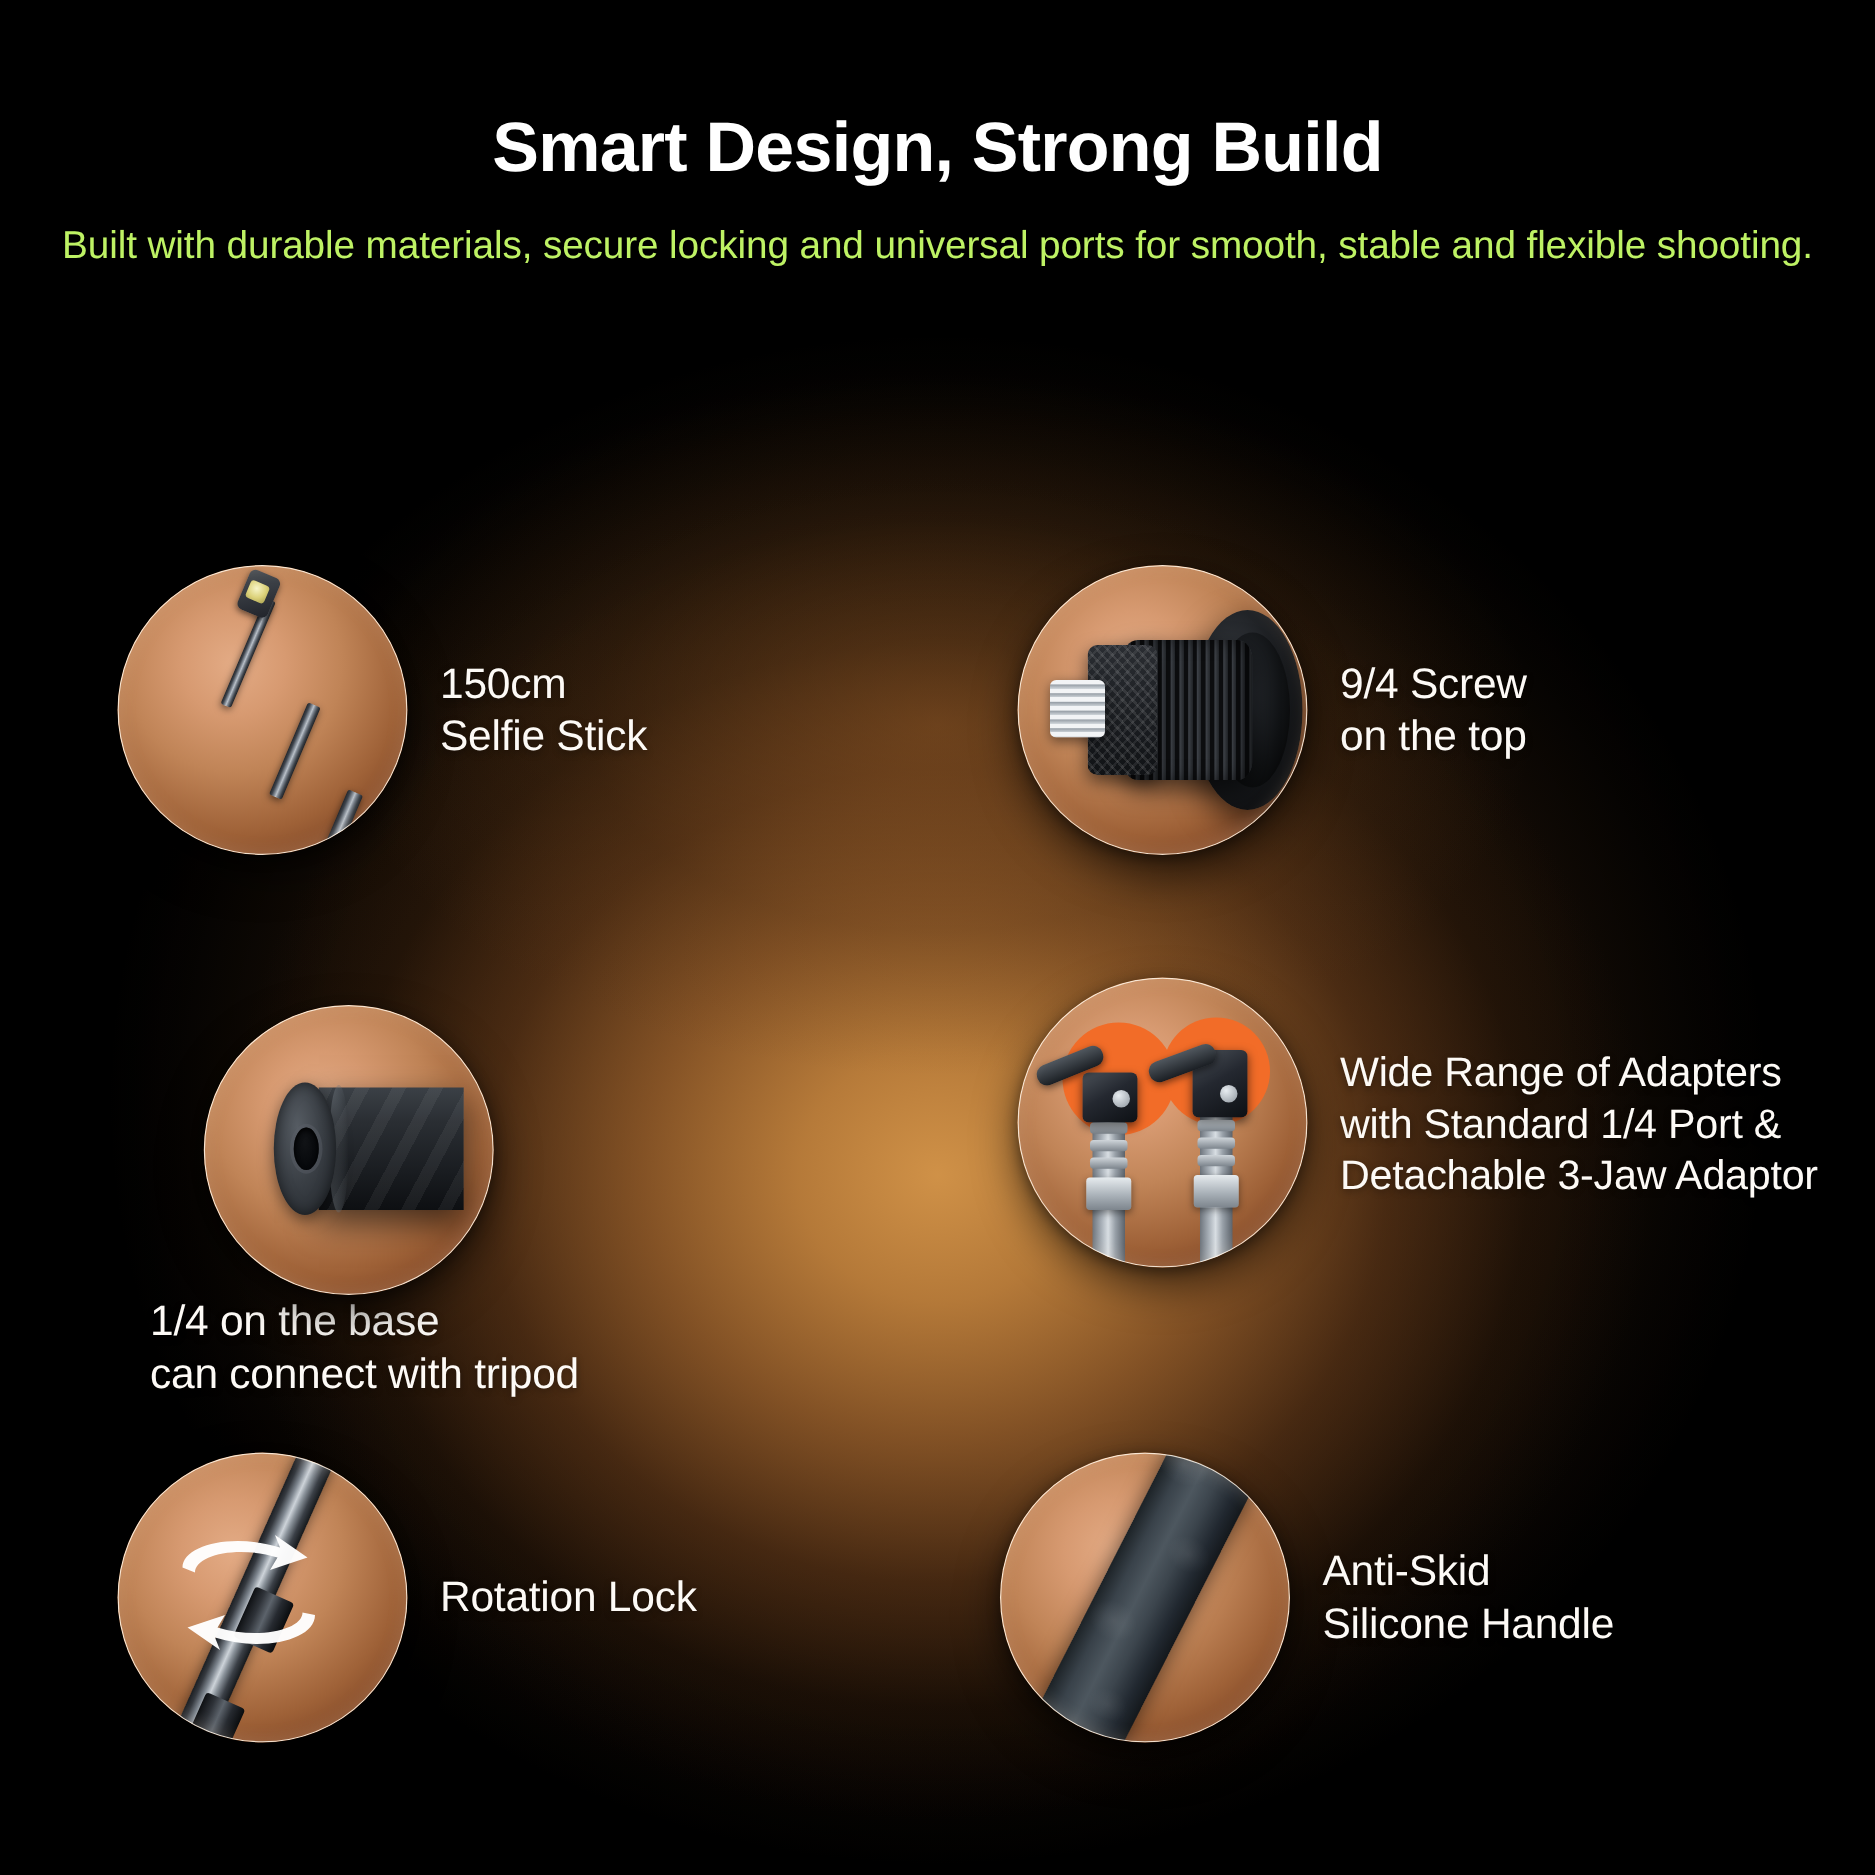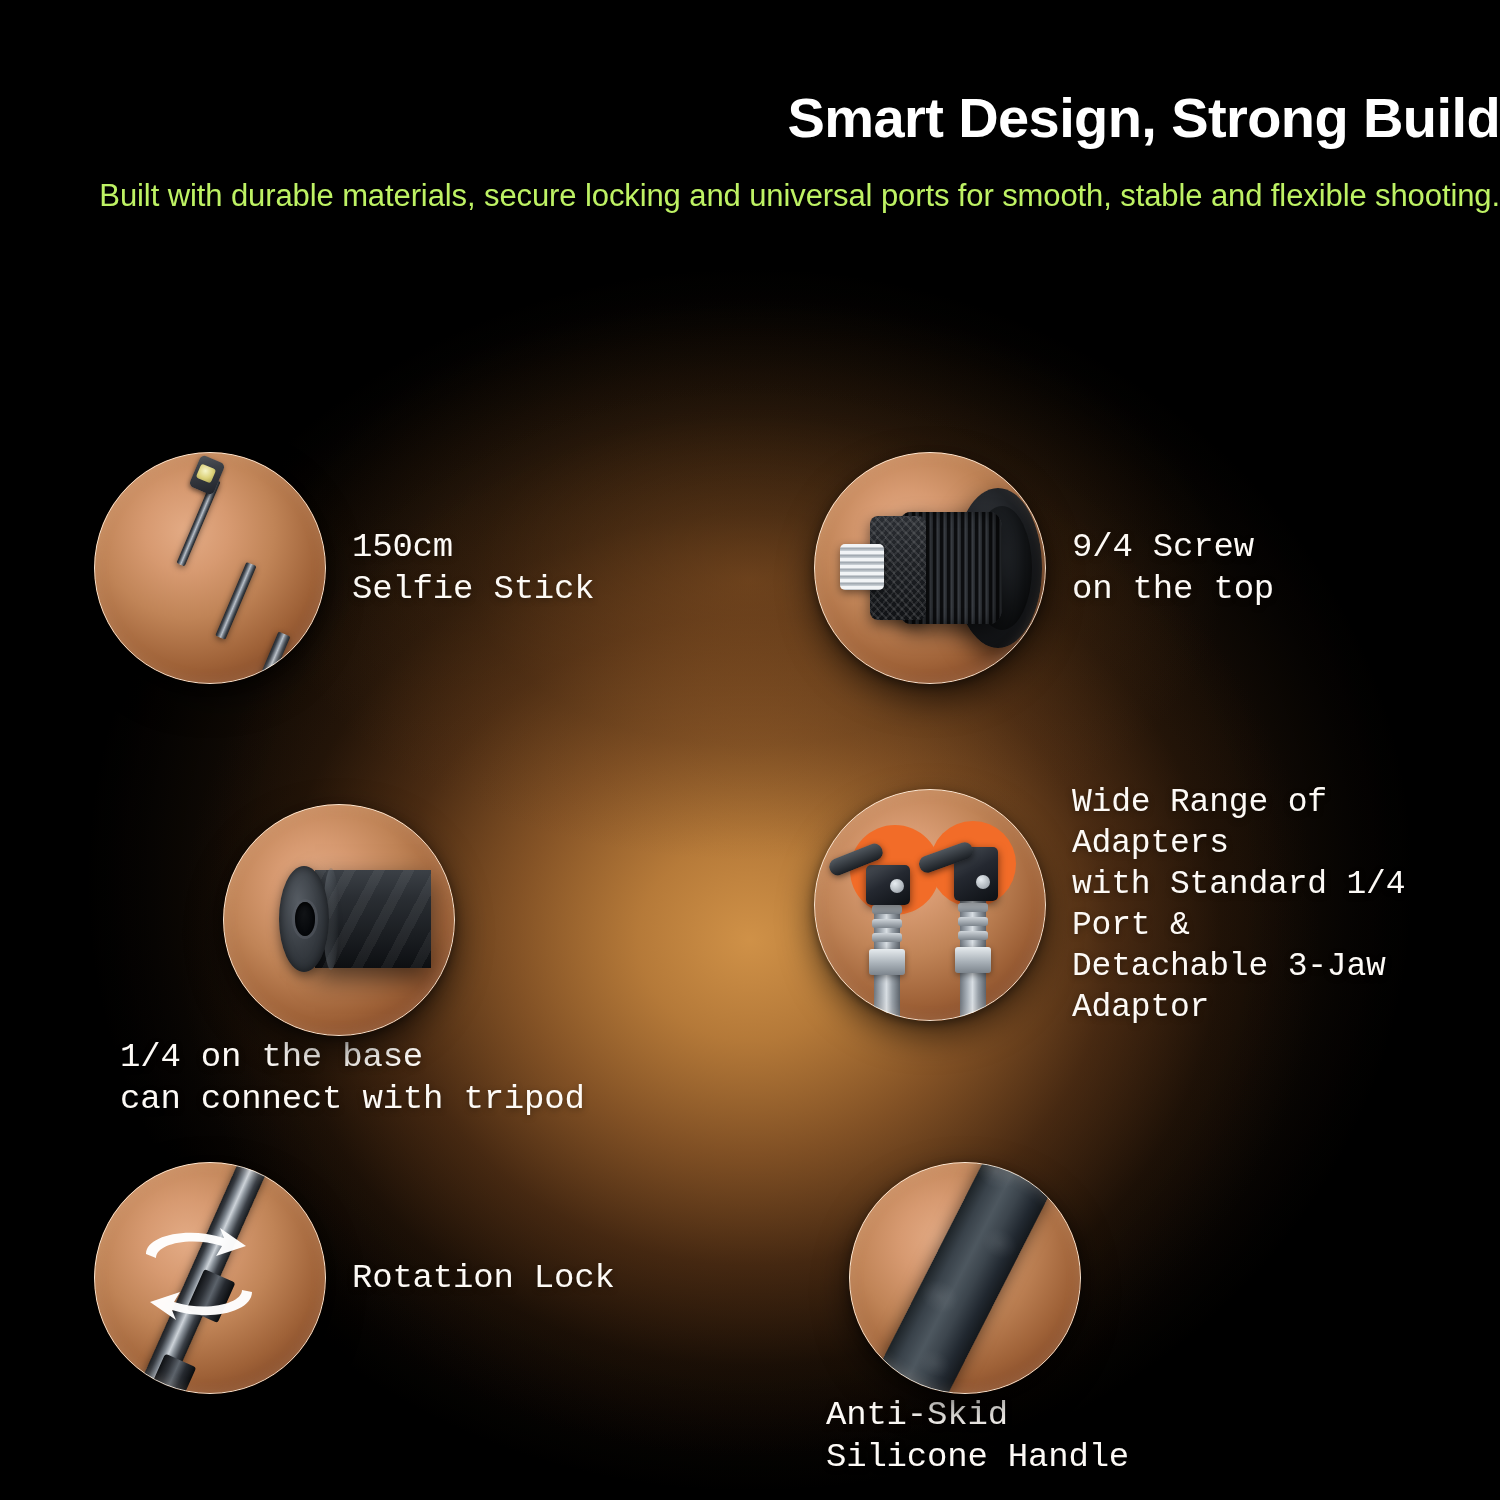--- a/index.html
+++ b/index.html
@@ -42,34 +42,34 @@
     pointer-events:none;
   }
   .vignette {
     position:absolute; inset:0;
     background:radial-gradient(ellipse 900px 860px at 750px 900px,
         rgba(0,0,0,0) 55%, rgba(0,0,0,0.45) 78%, rgba(0,0,0,0.92) 100%);
     pointer-events:none;
   }
 
   
-  .header { position:absolute; left:0; top:0; width:1500px; text-align:right; }
+  .header { position:absolute; left:0; top:0; width:1500px; text-align:center; }
   .title {
     margin-top:88px;
     font-size:56px; font-weight:bold; color:#ffffff;
     letter-spacing:-0.6px; line-height:1.08;
   }
   .subtitle {
     margin-top:26px;
     font-size:31px; font-weight:400; color:#bef264;
     line-height:1.42; letter-spacing:-0.1px;
   }
 
   
-  .feature { position:absolute; display:flex; align-items:center;font-family:Liberation Mono, monospace; }
+  .feature { position:absolute; display:flex; align-items:center; }
 
   .bubble {
     position:relative;
     width:232px; height:232px; flex:0 0 232px;
     border-radius:50%;
     background:
       radial-gradient(circle at 40% 34%,
         #e3ab85 0%,
         #d79a71 20%,
         #c08457 42%,
@@ -100,21 +100,21 @@
     text-shadow:0 2px 6px rgba(0,0,0,0.35);
   }
   .caption.small { font-size:33px; line-height:41px; }
 
   
   #f0 { left:94px;  top:452px; }
   #f1 { left:814px; top:452px; }
   #f2 { left:94px;  top:804px;flex-direction:column; }
   #f3 { left:814px; top:782px; }
   #f4 { left:94px;  top:1162px; }
-  #f5 { left:800px; top:1162px;flex-direction:column; }
+  #f5 { left:800px; top:1162px; }
 
   
   .pole {
     position:absolute;
     background:linear-gradient(90deg,
       #23262b 0%, #3d434b 18%, #878f99 38%, #b9c0c8 50%,
       #79818b 64%, #3a4047 84%, #1e2126 100%);
     border-radius:2px;
     box-shadow:0 2px 6px rgba(0,0,0,0.5);
   }

